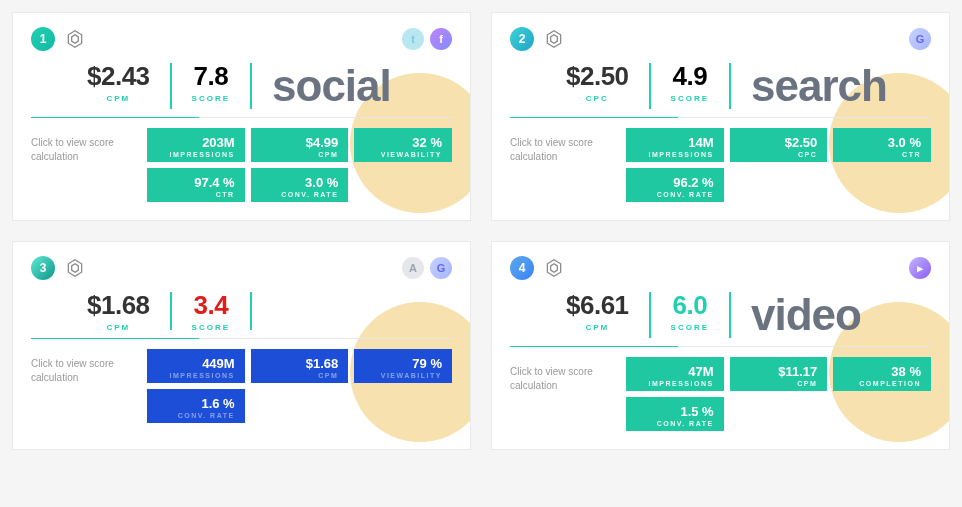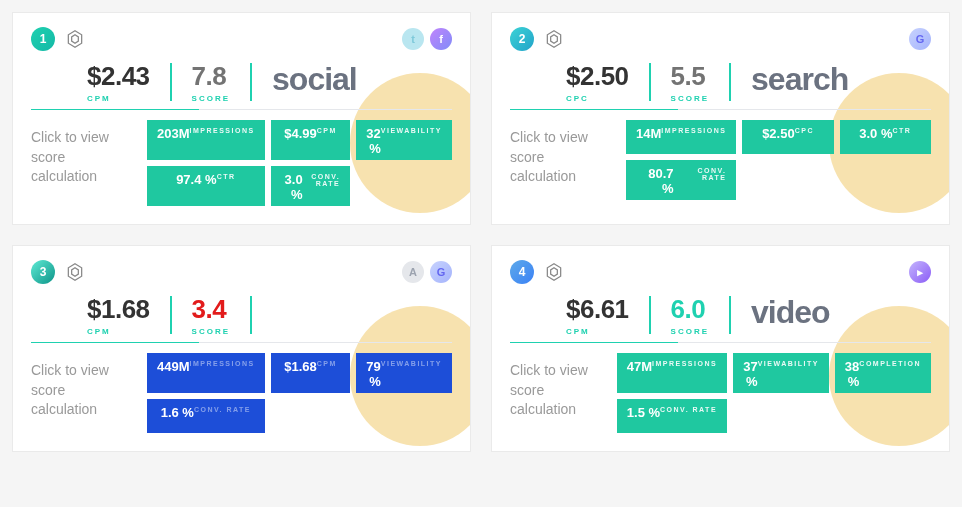--- a/index.html
+++ b/index.html
@@ -75,21 +75,21 @@
   display: flex;
   align-items: flex-start;
   gap: 0;
   margin: 6px 0 4px 36px;
   position: relative;
   z-index: 1;
 }
 .stat-block {
   display: flex;
   flex-direction: column;
-  align-items: flex-start;
+  align-items: center;
   padding: 0 20px;
 }
 .divider {
   width: 2px;
   background: #1fd1b0;
   align-self: stretch;
   margin: 2px 0;
 }
 .stat-value {
   font-size: 26px;
@@ -97,61 +97,62 @@
   color: #333;
   letter-spacing: -0.5px;
 }
 .stat-label {
   font-size: 8px;
   letter-spacing: 2px;
   color: #1fd1b0;
   font-weight: 600;
   margin-top: 2px;
 }
-.score-good { color: #737373; font-weight: 800; }
+.score-good { color: #000000; font-weight: 800; }
 .score-bad { color: #e21b1b; font-weight: 800; }
 .score-mid { color: #1fd1b0; font-weight: 800; }
 .category-title {
-  font-size: 32px;
+  font-size: 44px;
   font-weight: 800;
   color: #6b7280;
   padding-left: 20px;
   letter-spacing: -1px;
 }
 .hr-line {
   height: 1px;
   background: linear-gradient(to right, #1fd1b0 40%, #e5e7eb 40%);
   margin: 6px 0 10px 0;
   position: relative;
   z-index: 1;
 }
 .metrics-area {
   display: flex;
   gap: 16px;
   position: relative;
   z-index: 1;
 }
 .calc-text {
-  font-size: 14px;
+  font-size: 10px;
   color: #999;
   width: 100px;
   padding-top: 8px;
   line-height: 1.4;
 }
 .metrics-grid {
   display: grid;
   grid-template-columns: repeat(3, 1fr);
   gap: 6px;
   flex: 1;
 }
 .metric-box {
   padding: 6px 10px 4px 10px;
   text-align: right;
   min-height: 34px;
   display: flex;
+  flex-direction: column;
   justify-content: center;
 }
 .metric-good { background: #1fc8a0; color: #fff; }
 .metric-bad { background: #1d4ed8; color: #fff; }
 .metric-val {
   font-size: 13px;
   font-weight: 700;
 }
 .metric-lbl {
   font-size: 7px;
@@ -237,21 +238,21 @@
           <span class="platform-icon pi-google">G</span>
         </div>
       </div>
       <div class="stats-row">
         <div class="stat-block">
           <div class="stat-value">$2.50</div>
           <div class="stat-label">CPC</div>
         </div>
         <div class="divider"></div>
         <div class="stat-block">
-          <div class="stat-value score-good">5.5</div>
+          <div class="stat-value score-good">4.9</div>
           <div class="stat-label">SCORE</div>
         </div>
         <div class="divider"></div>
         <div class="category-title">search</div>
       </div>
       <div class="hr-line"></div>
       <div class="metrics-area">
         <div class="calc-text">Click to view score calculation</div>
         <div class="metrics-grid">
           <div class="metric-box metric-good">
@@ -260,21 +261,21 @@
           </div>
           <div class="metric-box metric-good">
             <div class="metric-val">$2.50</div>
             <div class="metric-lbl">CPC</div>
           </div>
           <div class="metric-box metric-good">
             <div class="metric-val">3.0 %</div>
             <div class="metric-lbl">CTR</div>
           </div>
           <div class="metric-box metric-good">
-            <div class="metric-val">80.7 %</div>
+            <div class="metric-val">96.2 %</div>
             <div class="metric-lbl">CONV. RATE</div>
           </div>
           <div></div>
           <div></div>
         </div>
       </div>
     </div>
     <div class="card">
       <div class="card-bg"></div>
       <div class="card-header">
@@ -355,22 +356,22 @@
       </div>
       <div class="hr-line"></div>
       <div class="metrics-area">
         <div class="calc-text">Click to view score calculation</div>
         <div class="metrics-grid">
           <div class="metric-box metric-good">
             <div class="metric-val">47M</div>
             <div class="metric-lbl">IMPRESSIONS</div>
           </div>
           <div class="metric-box metric-good">
-            <div class="metric-val">37 %</div>
-            <div class="metric-lbl">VIEWABILITY</div>
+            <div class="metric-val">$11.17</div>
+            <div class="metric-lbl">CPM</div>
           </div>
           <div class="metric-box metric-good">
             <div class="metric-val">38 %</div>
             <div class="metric-lbl">COMPLETION</div>
           </div>
           <div class="metric-box metric-good">
             <div class="metric-val">1.5 %</div>
             <div class="metric-lbl">CONV. RATE</div>
           </div>
           <div></div>

